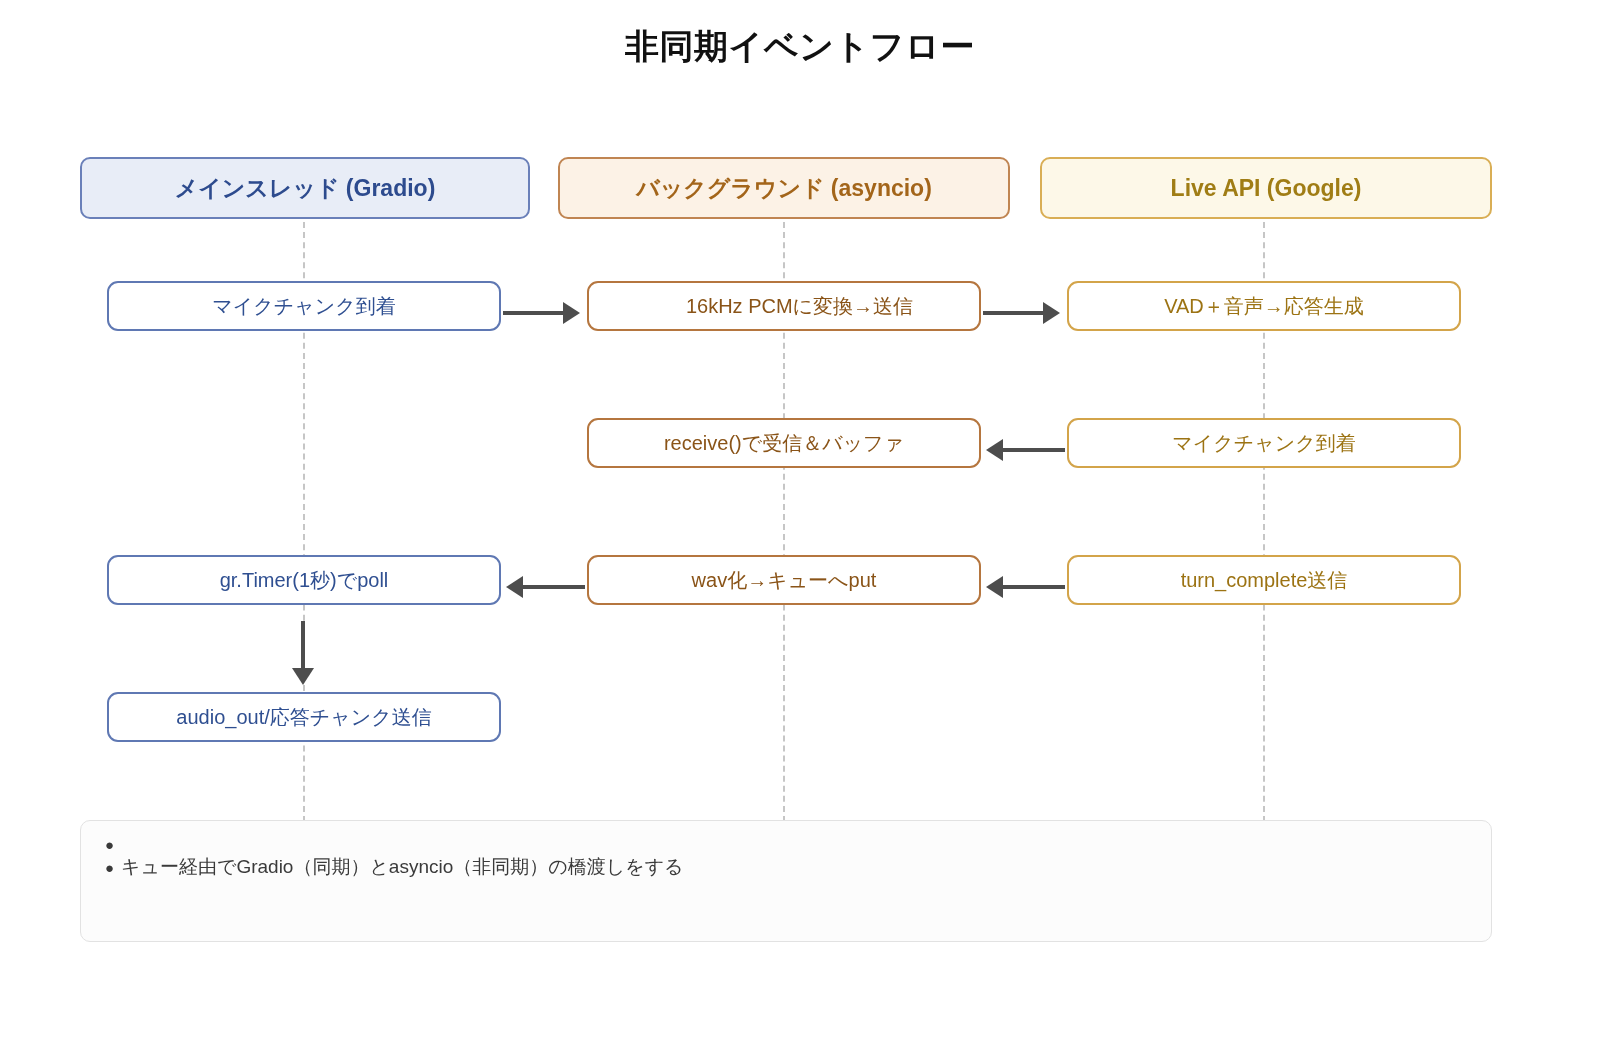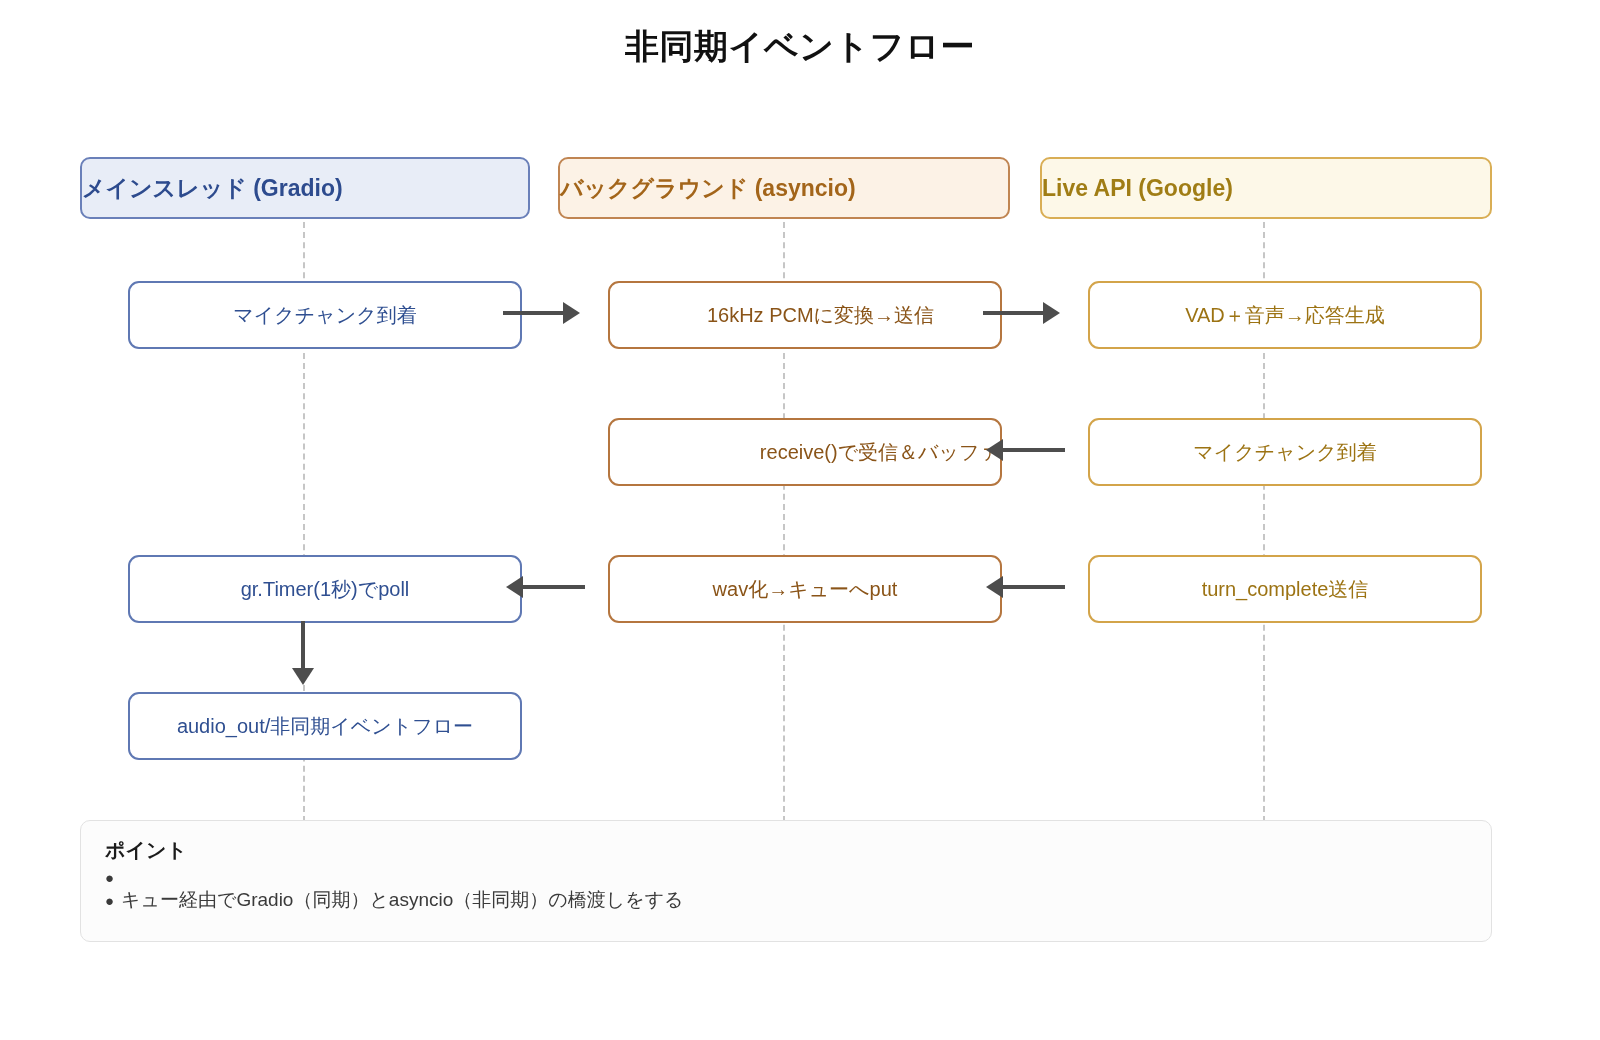--- a/index.html
+++ b/index.html
@@ -28,45 +28,44 @@
   
   .lifeline{
     position:absolute;width:0;border-left:2px dashed #c6c6c6;
   }
 
   
   .lane-head{
     position:absolute;
     height:62px;
     border-radius:10px;
-    display:flex;align-items:center;
+    display:flex;align-items:center;justify-content:center;
     font-size:23px;font-weight:bold;
     box-sizing:border-box;
   }
   .lane-blue{
     background:#e8edf7;border:2px solid #6a80b9;color:#2d4b8e;
   }
   .lane-orange{
     background:#fcf2e6;border:2px solid #c08552;color:#a3651a;
   }
   .lane-gold{
     background:#fdf8e8;border:2px solid #d9ae55;color:#a07d15;
   }
 
   
   .node{
     position:absolute;
-    height:68px;
+    height:50px;
     border-radius:11px;
     background:#ffffff;
     display:flex;align-items:center;justify-content:center;
     font-size:20px;
     box-sizing:border-box;
     text-align:center;
-    margin-left:21px;
   }
   .node-blue{border:2px solid #5f78b3;color:#2f4f91;}
   .node-brown{border:2px solid #b5763f;color:#8a5418;}
   .node-gold{border:2px solid #d3a44a;color:#9c7313;}
 
   
   .arrow-h{
     position:absolute;height:4px;background:#4d4d4d;
   }
   .arrow-head-r{
@@ -141,21 +140,21 @@
   <div class="node node-gold" style="left:1067px;top:281px;width:394px;">
     <span>VAD＋音声→応答生成</span>
   </div>
 
   <div class="arrow-h" style="left:503px;top:311px;width:62px;"></div>
   <div class="arrow-head-r" style="left:563px;top:302px;"></div>
 
   <div class="arrow-h" style="left:983px;top:311px;width:62px;"></div>
   <div class="arrow-head-r" style="left:1043px;top:302px;"></div>
 
-  <div class="node node-brown" style="left:587px;top:418px;width:394px;justify-content:flex-end;">
+  <div class="node node-brown" style="left:587px;top:418px;width:394px;">
     <span>receive()で受信＆バッファ</span>
   </div>
   <div class="node node-gold" style="left:1067px;top:418px;width:394px;">
     <span>マイクチャンク到着</span>
   </div>
 
   <div class="arrow-h" style="left:1003px;top:448px;width:62px;"></div>
   <div class="arrow-head-l" style="left:986px;top:439px;"></div>
 
   <div class="node node-blue" style="left:107px;top:555px;width:394px;">
@@ -171,25 +170,24 @@
   <div class="arrow-h" style="left:523px;top:585px;width:62px;"></div>
   <div class="arrow-head-l" style="left:506px;top:576px;"></div>
 
   <div class="arrow-h" style="left:1003px;top:585px;width:62px;"></div>
   <div class="arrow-head-l" style="left:986px;top:576px;"></div>
 
   <div class="arrow-v" style="left:301px;top:621px;height:52px;"></div>
   <div class="arrow-head-d" style="left:292px;top:668px;"></div>
 
   <div class="node node-blue" style="left:107px;top:692px;width:394px;">
-    <span>audio_out/非同期イベントフロー</span>
+    <span>audio_out/応答チャンク送信</span>
   </div>
 
   <div class="note">
-    <div class="note-title">ポイント</div>
     <div class="note-line">
       <span class="bullet">●</span>
     </div>
     <div class="note-line">
       <span class="bullet">●</span>
       <span>キュー経由でGradio（同期）とasyncio（非同期）の橋渡しをする</span>
     </div>
   </div>
 
 </div>

